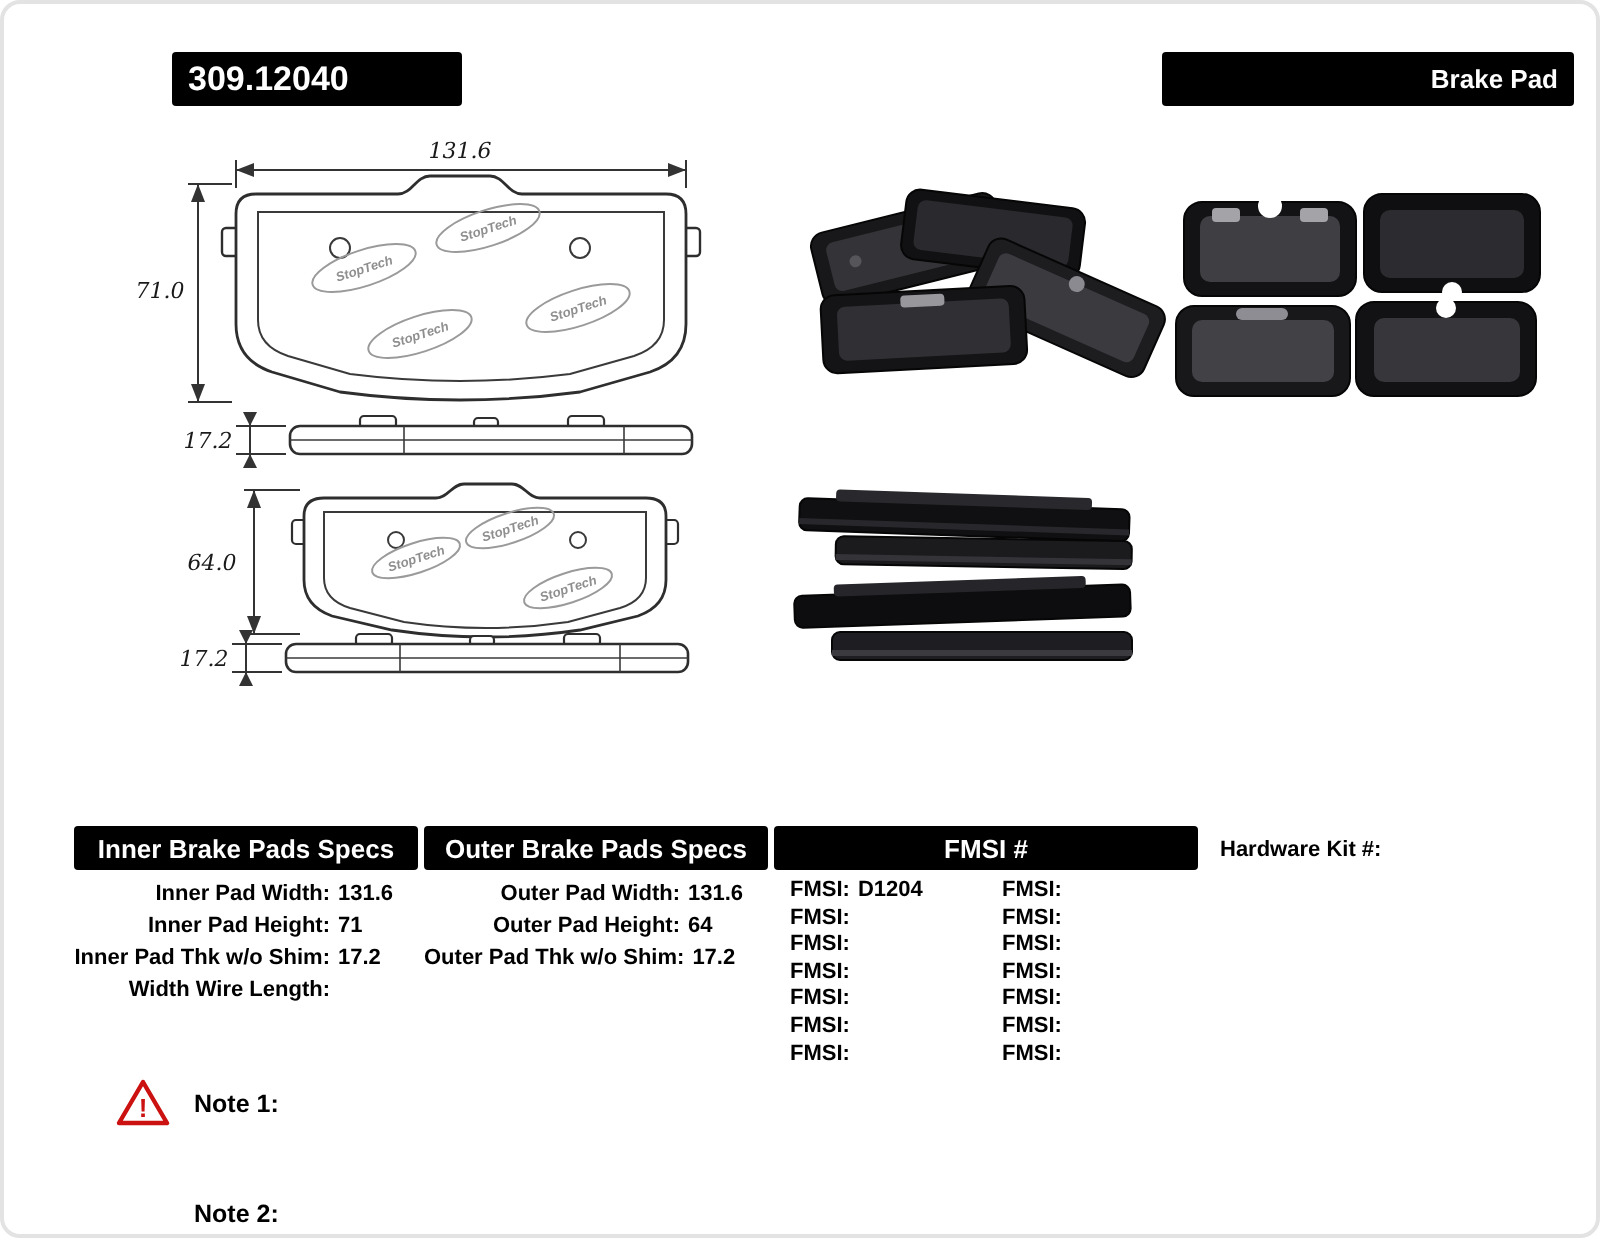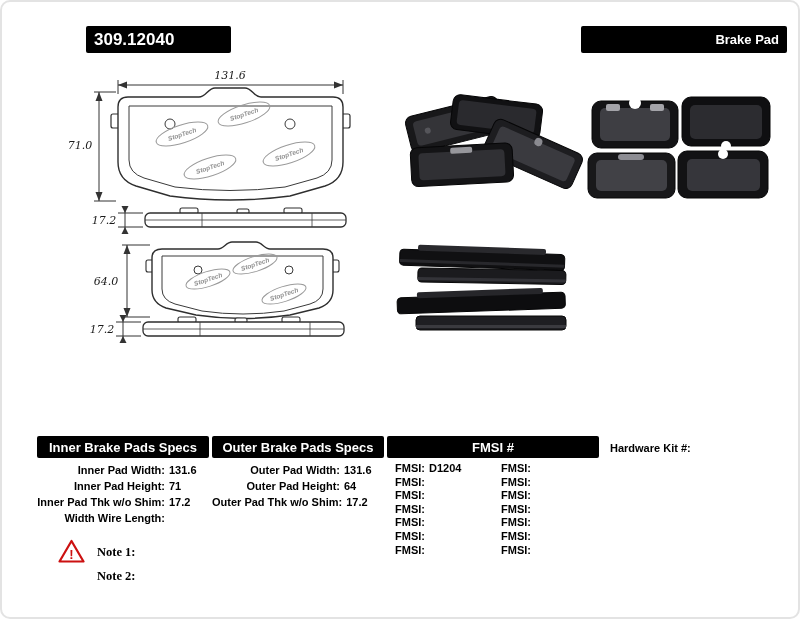--- a/index.html
+++ b/index.html
@@ -13,38 +13,38 @@
   .banner-left  { left:38px;  width:145px; padding-left:8px;  font-size:17px; }
   .banner-right { left:533px; width:206px; padding-right:8px; font-size:13px; justify-content:flex-end; }
 
   
   svg.art { position:absolute; left:0; top:0; }
   .dim-text { font-family:"DejaVu Serif",serif; font-style:italic; font-size:11px; fill:#1a1a1a; }
   .wm-text  { font-family:"Liberation Sans",sans-serif; font-style:italic; font-weight:bold;
               font-size:6.5px; fill:#8f8f8f; }
 
   
-  .spec-col { position:absolute; top:411px;margin-top:23px; }
+  .spec-col { position:absolute; top:411px; }
   .spec-hdr { height:22px; background:#000; color:#fff; font-weight:bold; font-size:13px;
               display:flex; align-items:center; justify-content:center; border-radius:2px; }
   .spec-body { padding-top:4px; }
   .spec-row { display:flex; gap:4px; font-size:11px; font-weight:bold; line-height:16px; color:#000; }
   .spec-row .lbl { flex:0 0 128px; text-align:right; white-space:nowrap; }
   .spec-row .val { text-align:left; white-space:nowrap; }
   .fmsi-body { display:flex; padding-top:4px; }
   .fmsi-col { flex:1; }
   .fmsi-row { display:flex; gap:4px; padding-left:8px; font-size:11px; font-weight:bold;
               line-height:13.6px; color:#000; }
   .rel-row { padding-left:8px; font-size:11px; font-weight:bold; line-height:16px; }
 
   
   .note-icon { position:absolute; left:56px; top:537px; }
-  .note-text { position:absolute; left:95px; font-weight:bold; font-size:12.5px; color:#000;font-family:Liberation Serif, serif; }
+  .note-text { position:absolute; left:95px; font-weight:bold; font-size:12.5px; color:#000; }
   .note-1 { top:543px; }
-  .note-2 { top:567px; }
+  .note-2 { top:598px; }
 </style>
 </head>
 <body>
 
 <div class="page">
 
   <div class="banner banner-left">
     <span>309.12040</span>
   </div>
   <div class="banner banner-right">

